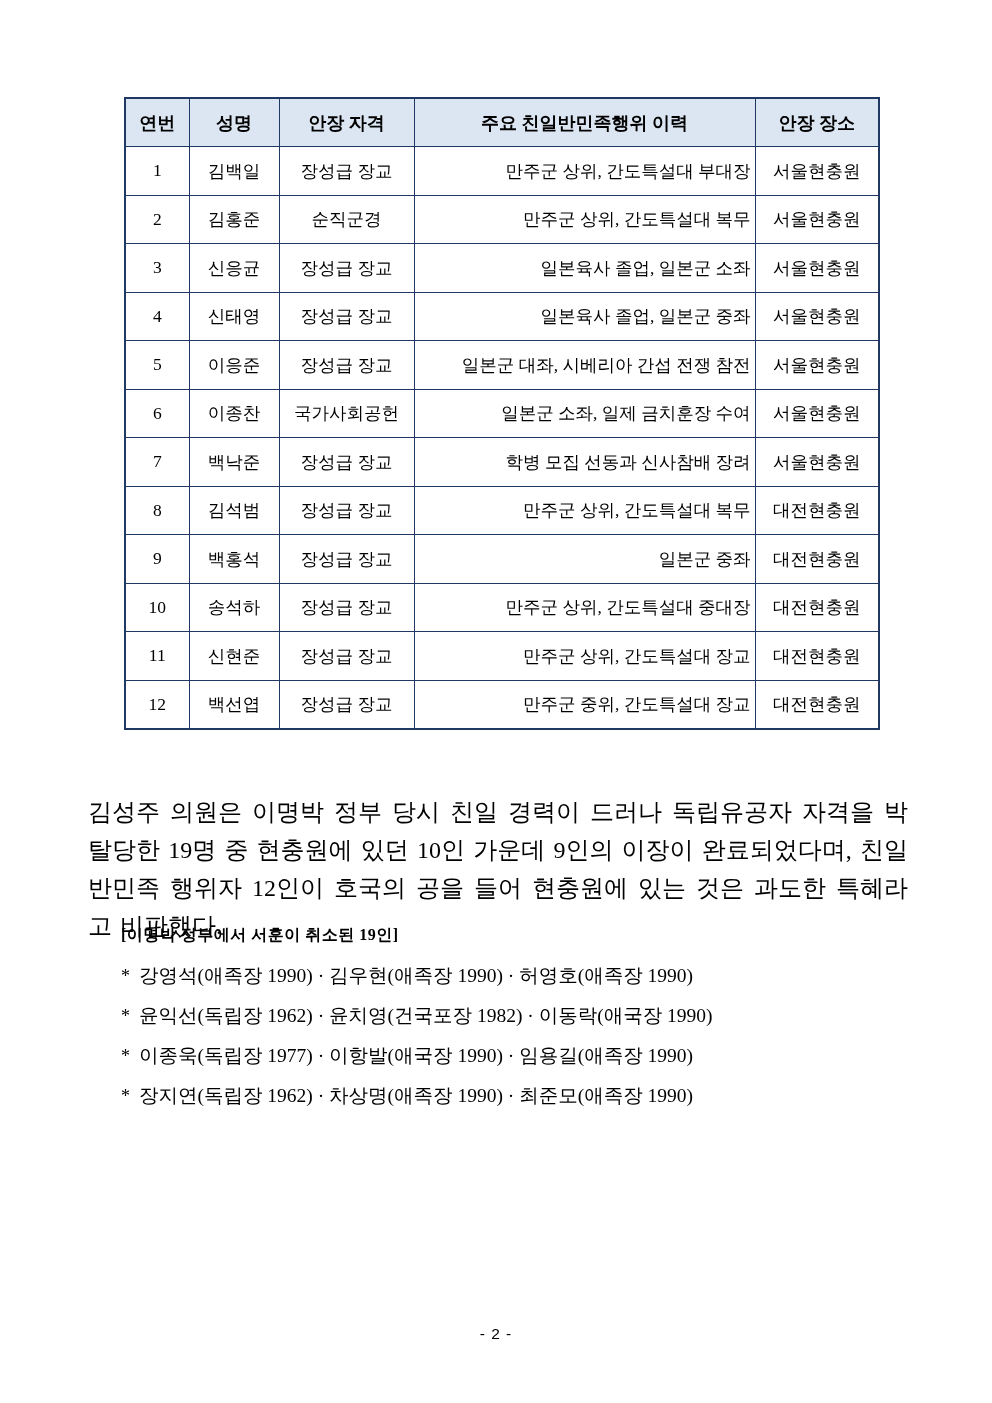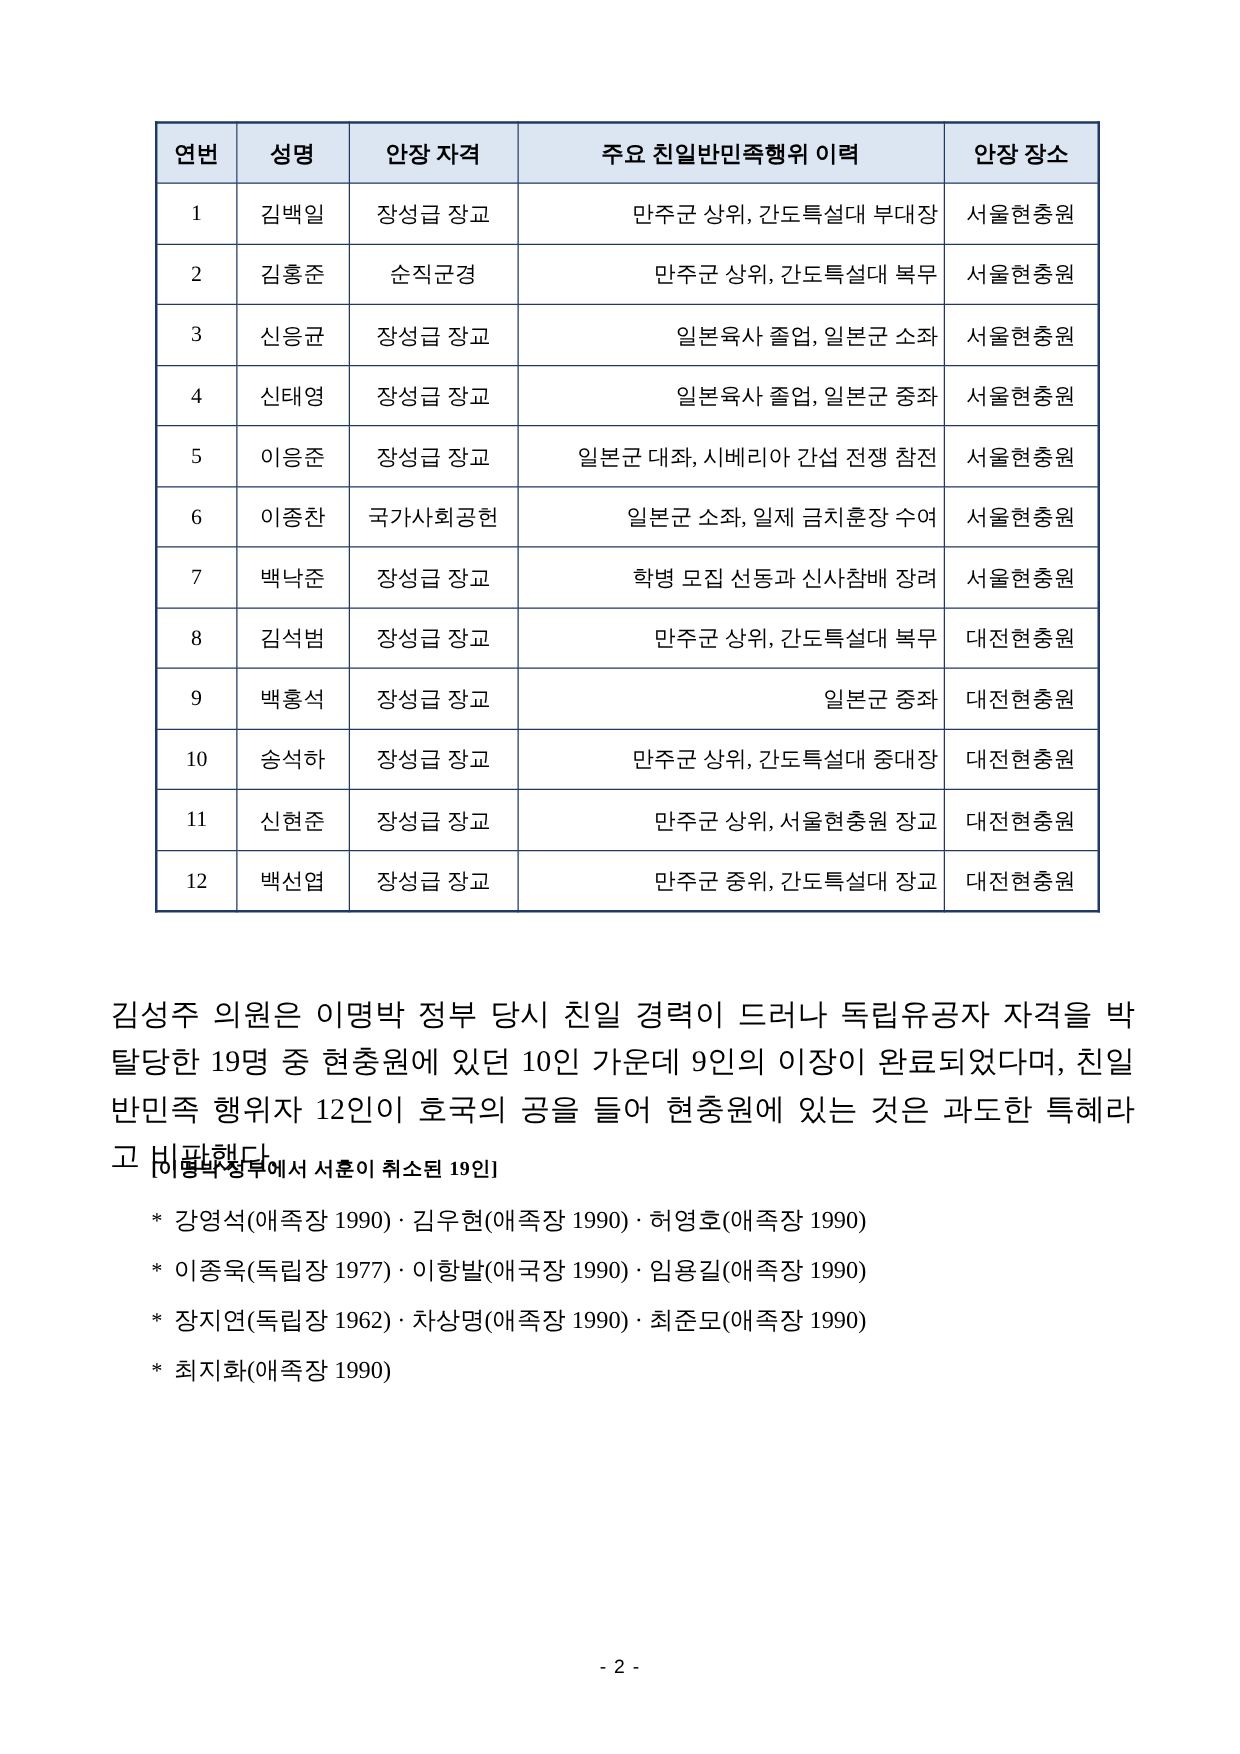--- a/index.html
+++ b/index.html
@@ -193,39 +193,39 @@
           <td>10</td>
           <td>송석하</td>
           <td>장성급 장교</td>
           <td class="left">만주군 상위, 간도특설대 중대장</td>
           <td>대전현충원</td>
         </tr>
         <tr>
           <td>11</td>
           <td>신현준</td>
           <td>장성급 장교</td>
-          <td class="left">만주군 상위, 서울현충원 장교</td>
+          <td class="left">만주군 상위, 간도특설대 장교</td>
           <td>대전현충원</td>
         </tr>
         <tr>
           <td>12</td>
           <td>백선엽</td>
           <td>장성급 장교</td>
           <td class="left">만주군 중위, 간도특설대 장교</td>
           <td>대전현충원</td>
         </tr>
       </tbody>
   </table>
 
   <p class="paragraph">김성주 의원은 이명박 정부 당시 친일 경력이 드러나 독립유공자 자격을 박탈당한 19명 중 현충원에 있던 10인 가운데 9인의 이장이 완료되었다며, 친일반민족 행위자 12인이 호국의 공을 들어 현충원에 있는 것은 과도한 특혜라고 비판했다.</p>
 
   <div class="list-heading">[이명박 정부에서 서훈이 취소된 19인]</div>
 
   <ul class="revoked-list">
       <li><span class="bullet">*</span><span>강영석(애족장 1990) · 김우현(애족장 1990) · 허영호(애족장 1990)</span></li>
+      <li><span class="bullet">*</span><span>윤익선(독립장 1962) · 윤치영(건국포장 1982) · 이동락(애국장 1990)</span></li>
       <li><span class="bullet">*</span><span>이종욱(독립장 1977) · 이항발(애국장 1990) · 임용길(애족장 1990)</span></li>
       <li><span class="bullet">*</span><span>장지연(독립장 1962) · 차상명(애족장 1990) · 최준모(애족장 1990)</span></li>
-      <li><span class="bullet">*</span><span>최지화(애족장 1990)</span></li>
     </ul>
 
   <div class="page-footer">- 2 -</div>
 
 </div>
 
 </body></html>

